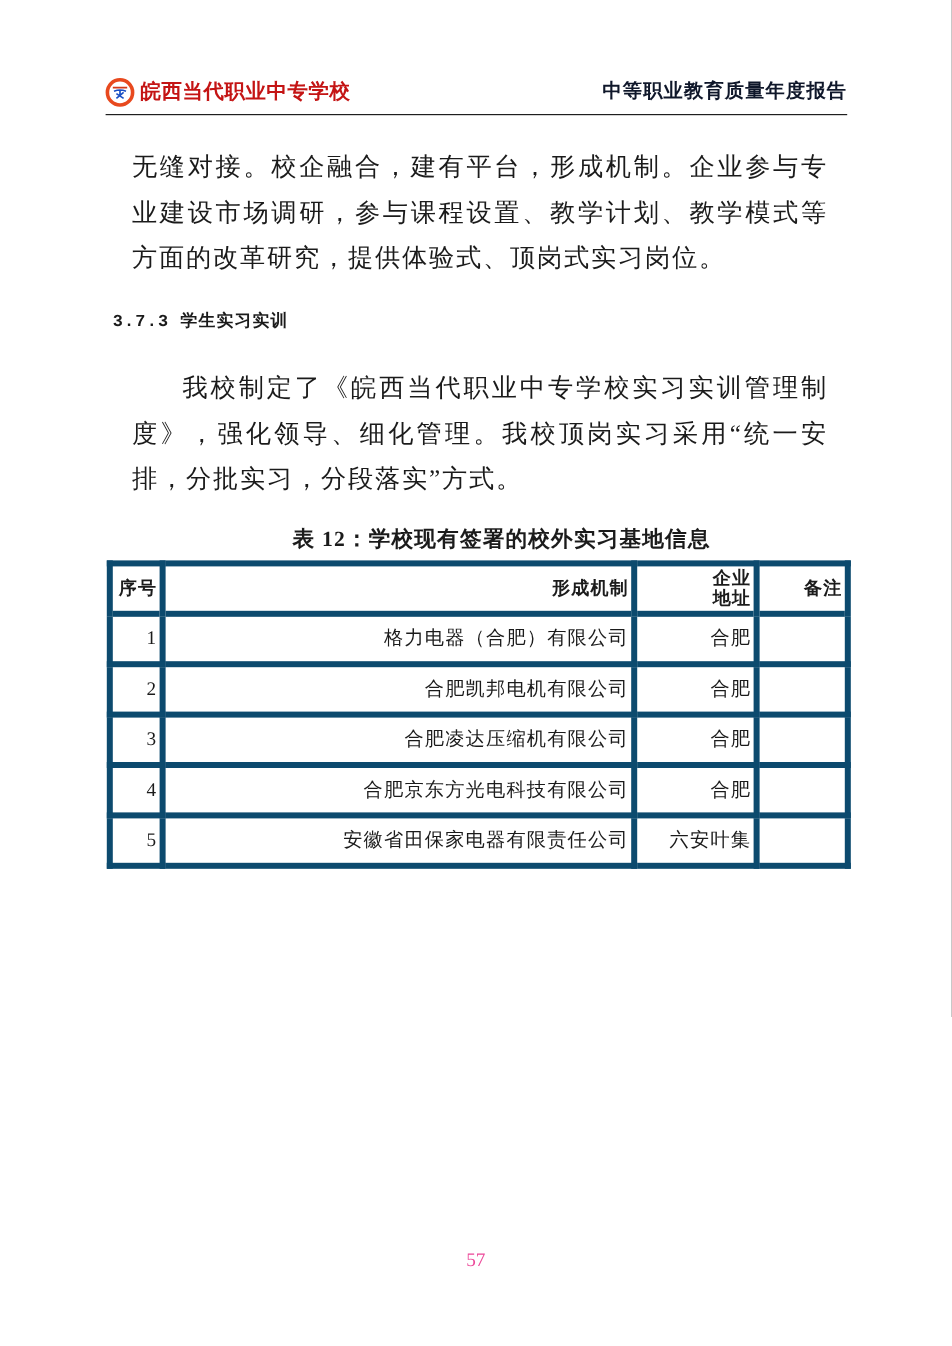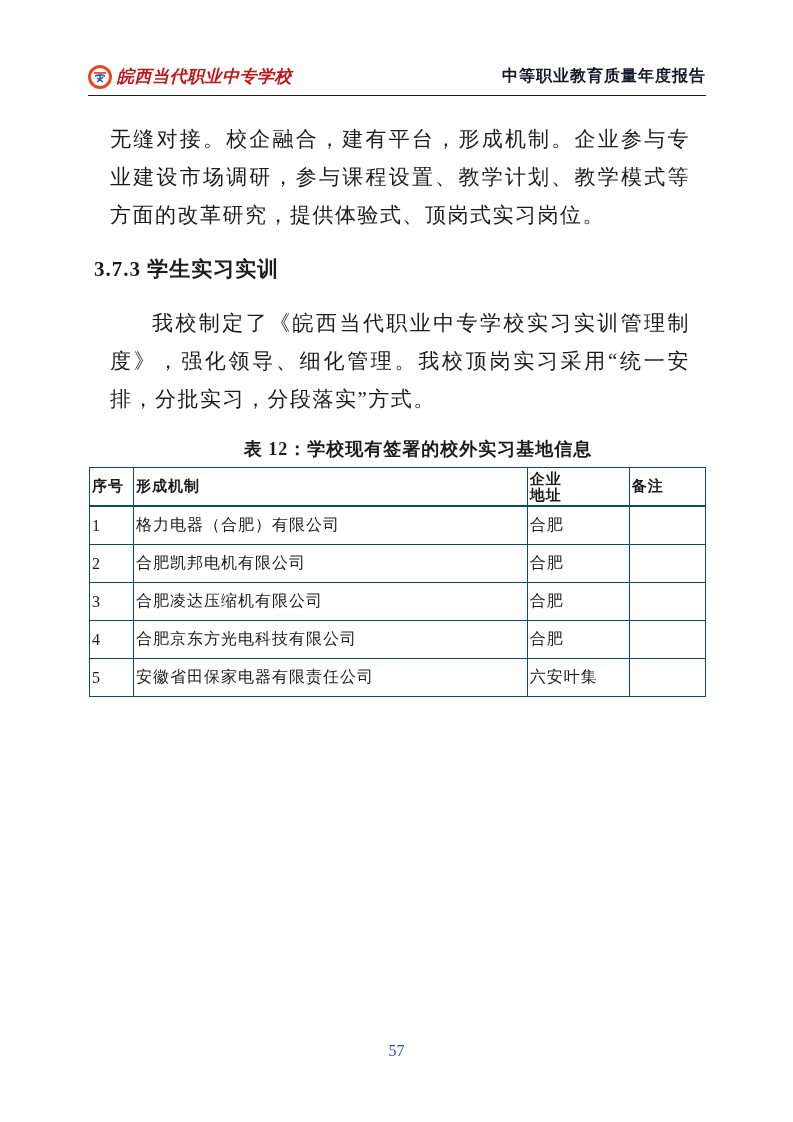--- a/index.html
+++ b/index.html
@@ -22,74 +22,74 @@
   }
   .hdr-left { display: flex; align-items: center; gap: 5px; }
   .logo {
     width: 24px; height: 24px; border-radius: 50%;
     border: 3px solid #e8491e; background: #fff;
     box-sizing: border-box;
     display: inline-flex; align-items: center; justify-content: center;
     flex: 0 0 auto;
   }
   .school-name {
-    color: #c41414; font-weight: 700; font-style: italic;
+    color: #c41414; font-weight: 700; 
     font-size: 17px; letter-spacing: 0.5px;
     font-family: "Liberation Serif", "DejaVu Serif", serif;
   }
   .report-title {
     font-family: "Liberation Sans", "DejaVu Sans", sans-serif;
     font-weight: 700; font-size: 16px; color: #0f172a;
     letter-spacing: 1px;
   }
   
   .content { position: absolute; left: 94px; top: 104px; width: 612px; }
   .body-text {
     margin: 16px; font-size: 21px; line-height: 38px;
     text-align: justify; letter-spacing: 1.5px;
     text-indent: 2em;
   }
   .body-text.no-indent { text-indent: 0; }
   .section-heading {
-    margin: 0; font-size: 21px; line-height: 38px;
-    font-weight: 700; letter-spacing: 1px;
+    margin: 0; font-size: 14px; line-height: 38px;
+    font-weight: 700; letter-spacing: 1px; font-family: Liberation Mono, monospace;
   }
   
   .table-caption {
     margin: 0; height: 30px; line-height: 30px;
     text-align: center; padding-left: 36px;
     font-weight: 700; font-size: 18px; letter-spacing: 1px;
     box-sizing: border-box;
   }
   table.base-table {
     border-collapse: collapse; table-layout: fixed;
     width: 617px; margin-left: -5px; margin-top: 3px;
   }
   .base-table th, .base-table td {
-    border: 1px solid #0c4a6e;
+    border: 5px solid #0c4a6e;
     height: 37px; padding: 0 2px;
-    text-align: left; vertical-align: middle;
+    text-align: right; vertical-align: middle;
     overflow: hidden;
   }
   .base-table { border: 1.5px solid #2b2b2b; }
   .base-table thead th { border-bottom-width: 2px; }
   .base-table th {
     font-family: "Liberation Sans", "DejaVu Sans", sans-serif;
     font-weight: 700; font-size: 15px; letter-spacing: 1px;
   }
   .base-table td { font-size: 16px; letter-spacing: 1px; }
   .col-no   { width: 44px; }
   .col-name { width: 393px; }
   .col-addr { width: 102px; }
   .col-note { width: 76px; }
   .th-addr span { display: inline-block; width: 36px; line-height: 16px; letter-spacing: 1px; }
   
   .footer {
     position: absolute; left: 0; top: 1042px; width: 793px;
-    text-align: center; font-size: 16px; color: #1d4ed8;
+    text-align: center; font-size: 16px; color: #ec4899;
   }
 </style>
 </head>
 <body>
 
 <div class="page">
 
   <div class="hdr">
     <div class="hdr-left">
       <span class="logo">

